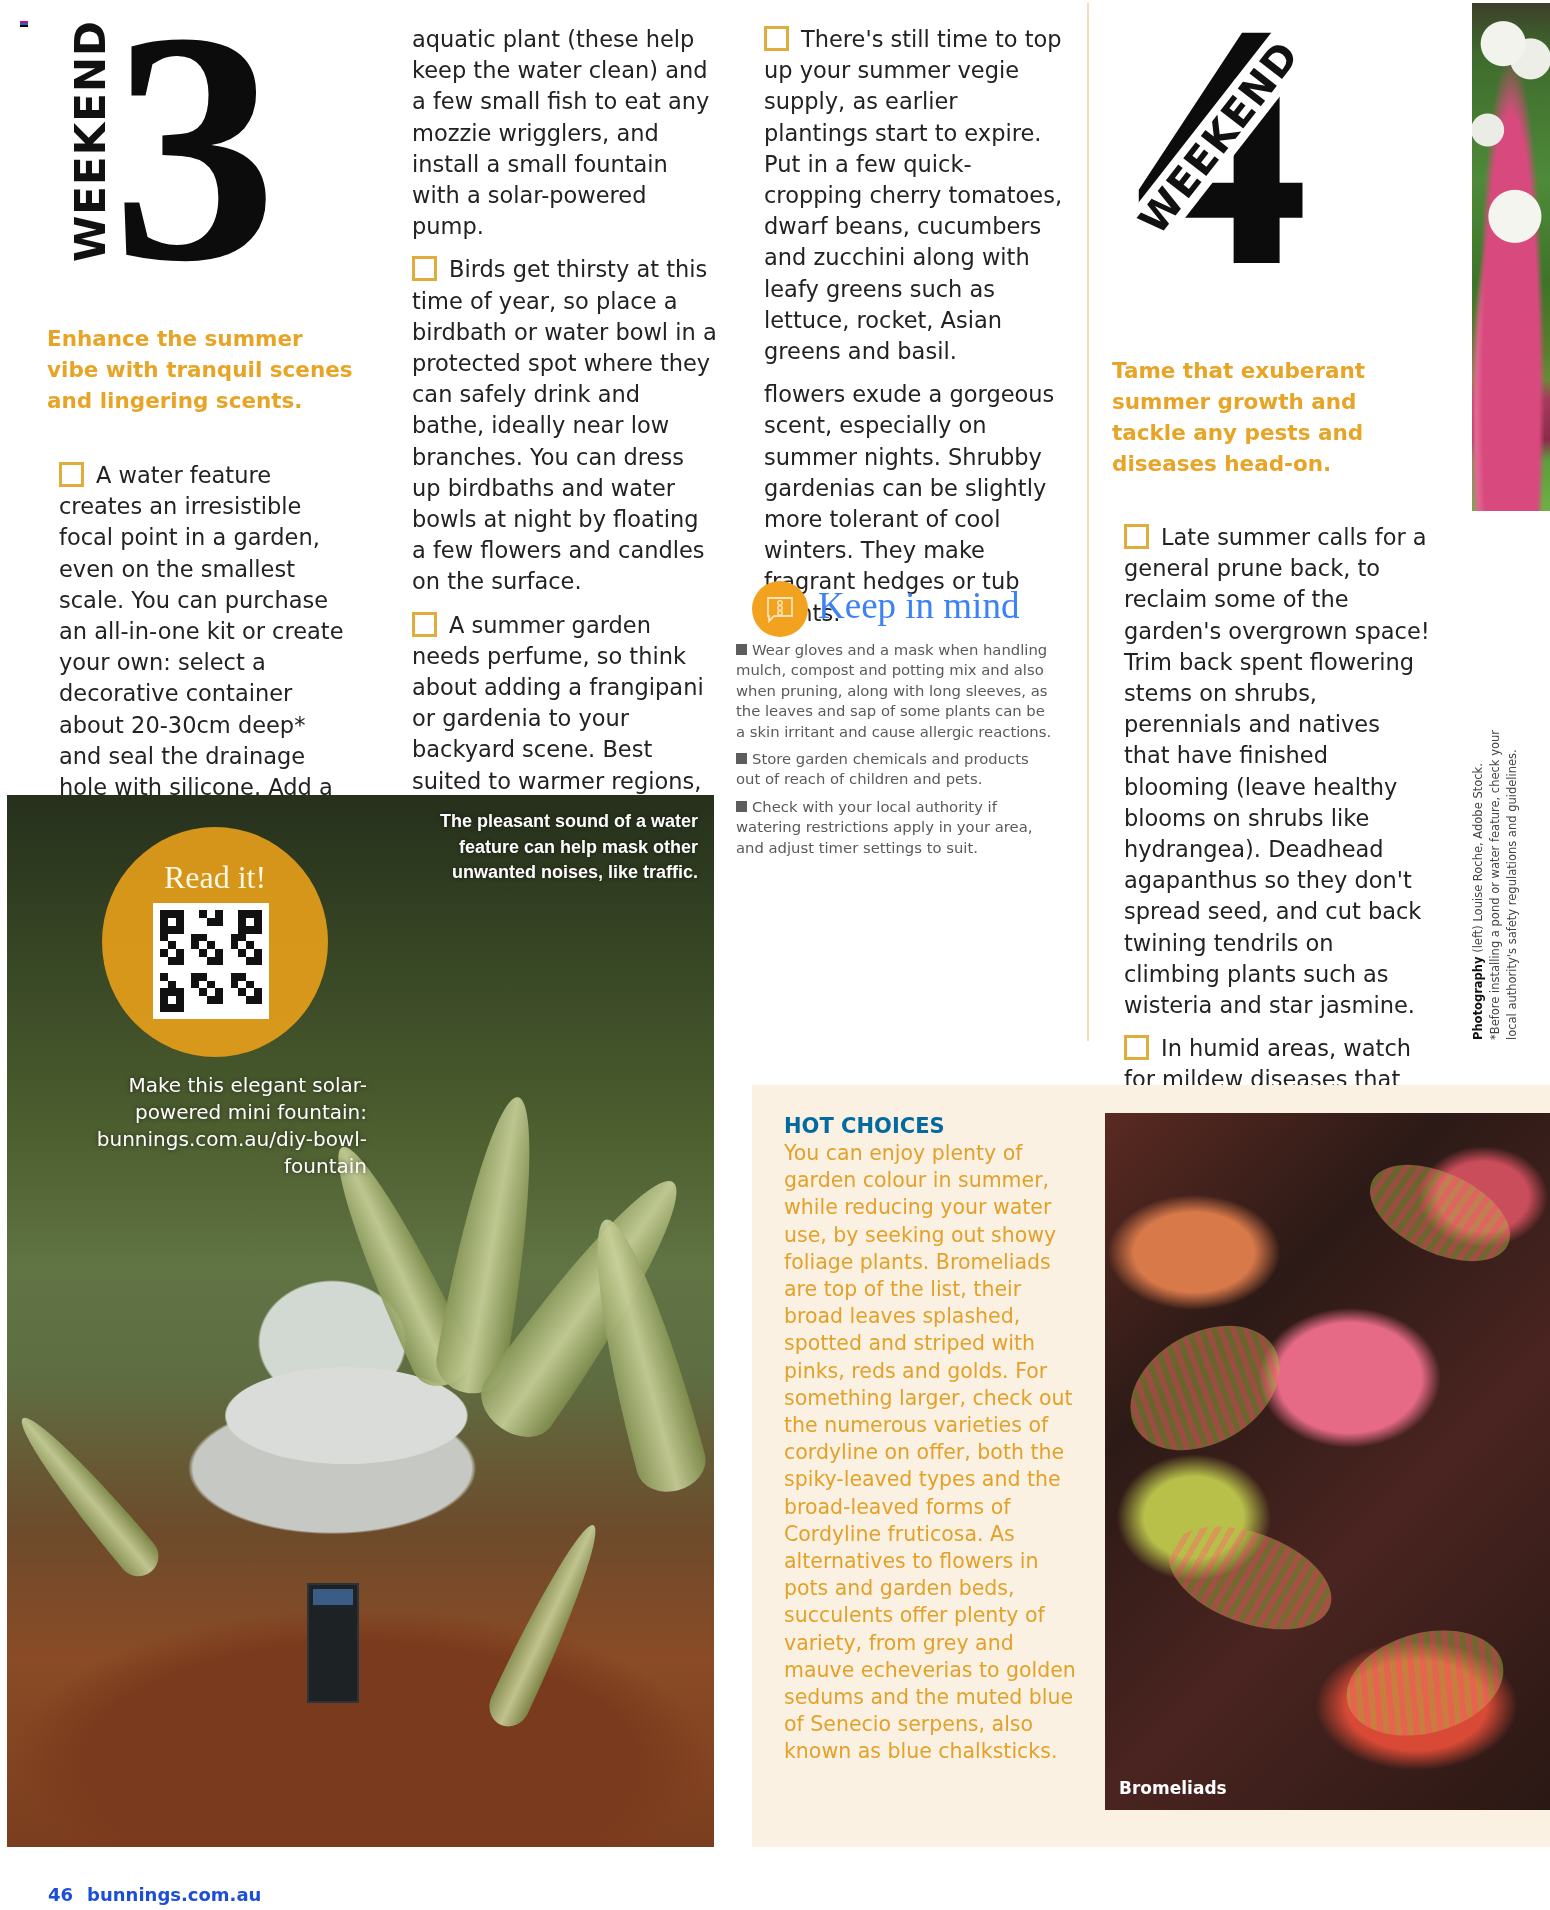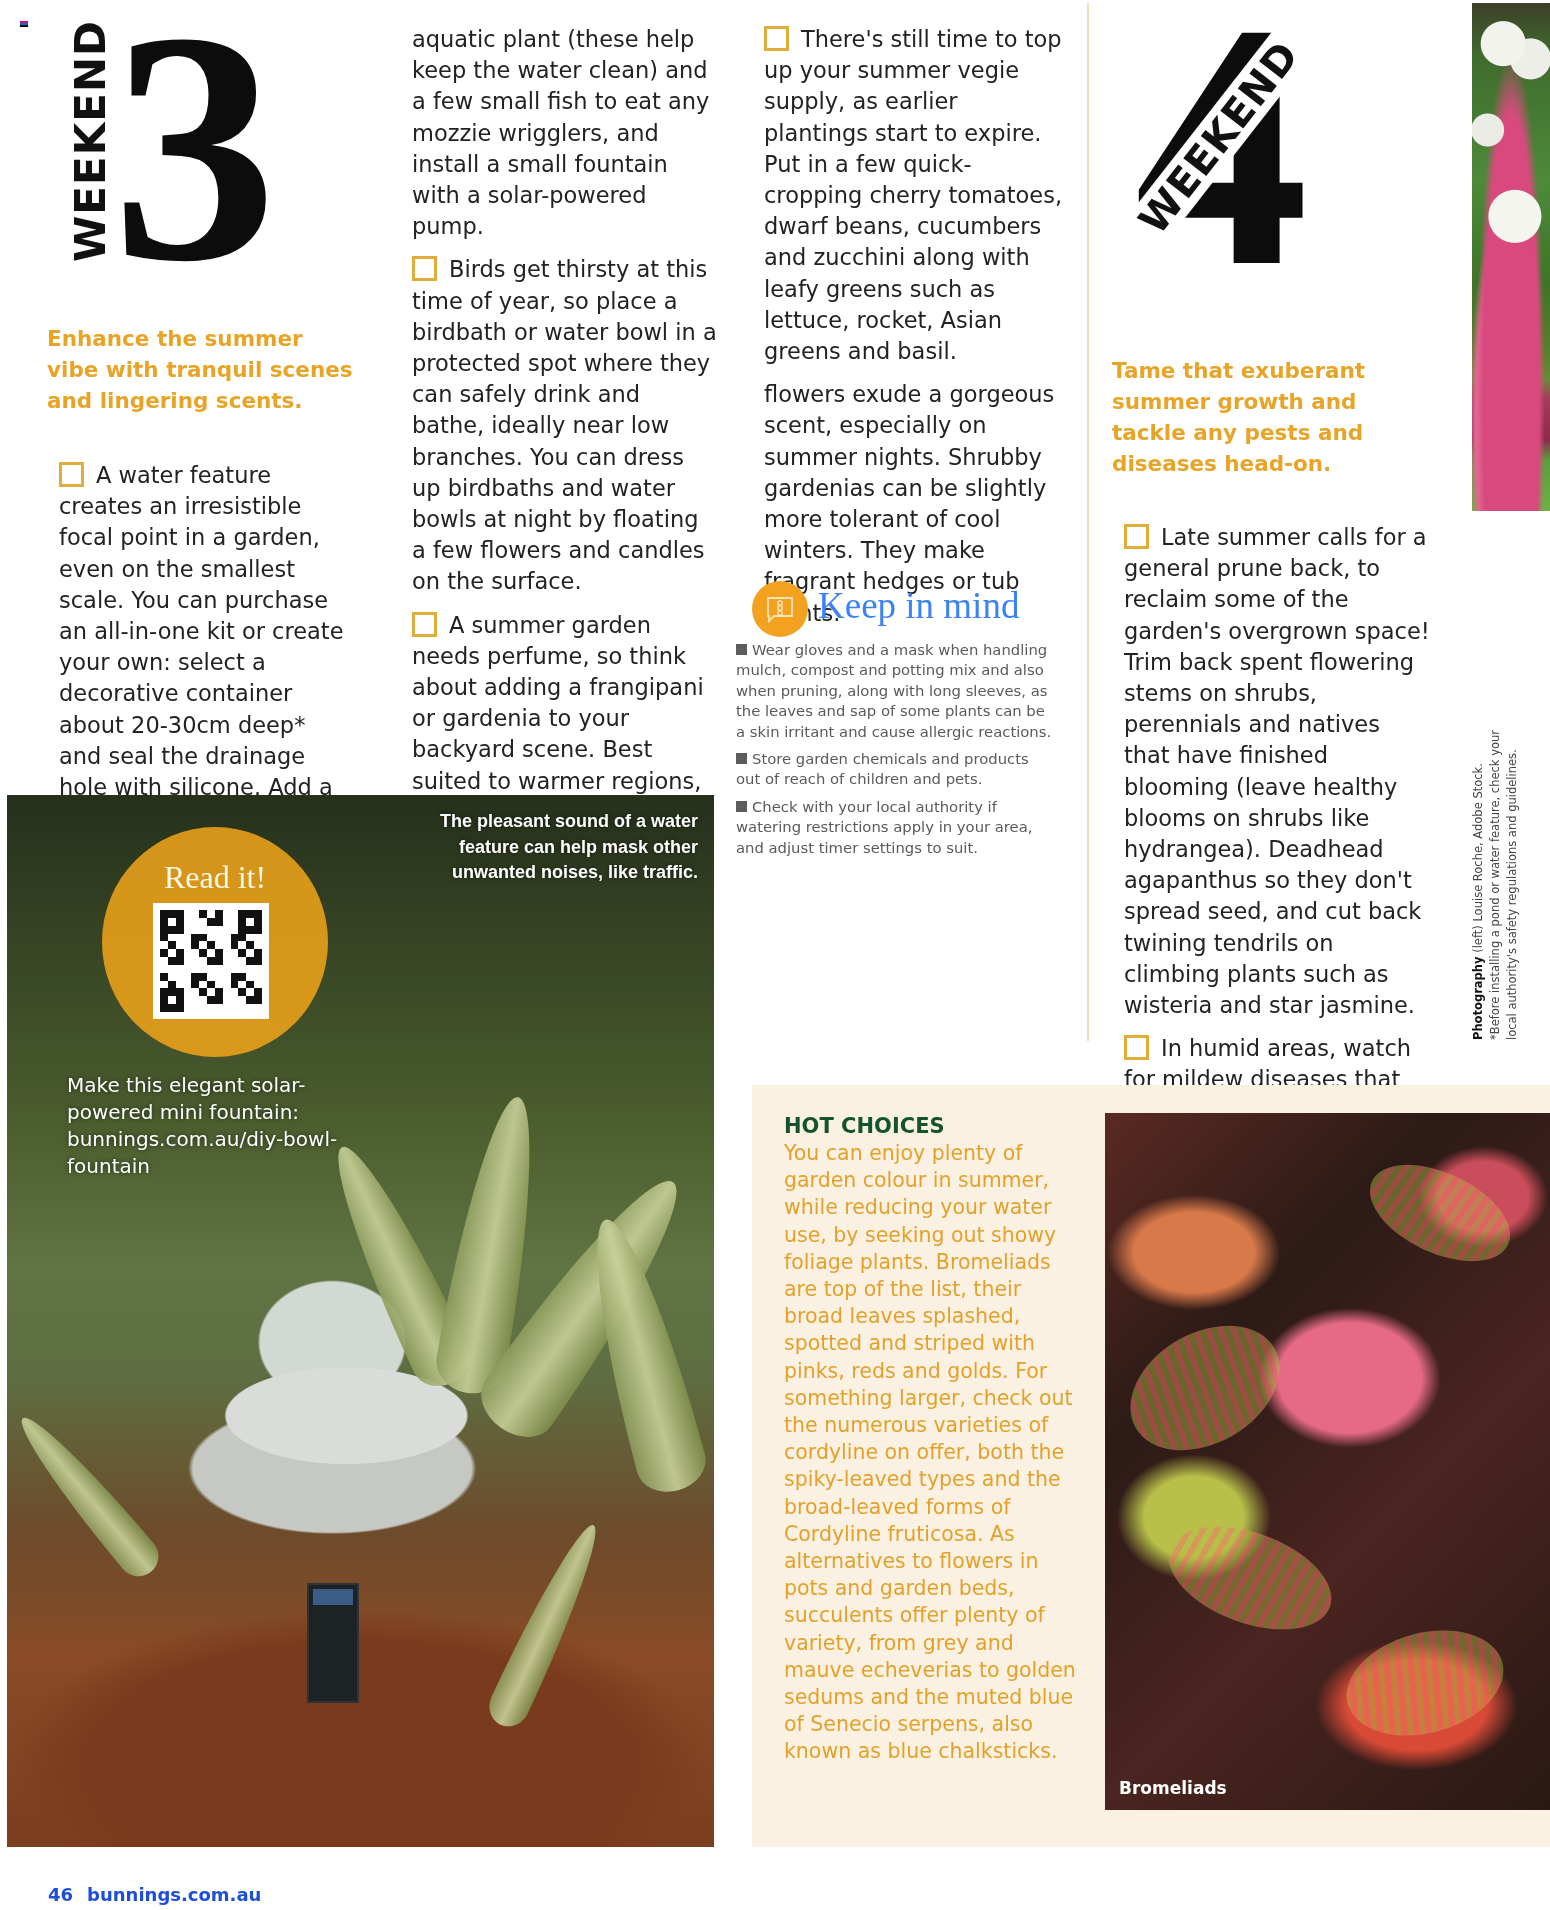--- a/index.html
+++ b/index.html
@@ -101,36 +101,36 @@
     font-family: Liberation Serif, serif; font-size: 32px; color: #fff8e6;
   }
   .qr {
     position: absolute; left: 51px; top: 76px; width: 116px; height: 116px; background: #fff; padding: 7px;
   }
   .qr-grid { width: 100%; height: 100%; display: grid; grid-template-columns: repeat(13, 1fr); grid-template-rows: repeat(13, 1fr); }
   .qr-grid i { display: block; }
   .qr-grid i.on { background: #111; }
 
   .fountain-caption {
-    position: absolute; left: 60px; top: 277px; width: 300px; text-align: left;
+    position: absolute; left: 60px; top: 277px; width: 300px; text-align: right;
     font-family: "DejaVu Sans", sans-serif; font-size: 20px; line-height: 27px; color: #fff;
     text-shadow: 0 0 4px rgba(0,0,0,0.6);
   }
   .sound-caption {
     position: absolute; right: 16px; top: 14px; width: 260px; text-align: right;
     font-family: "Liberation Sans", sans-serif; font-weight: bold; font-size: 18px; line-height: 25.5px; color: #fff;
     text-shadow: 0 0 4px rgba(0,0,0,0.6);
   }
 
   .hot-box {
     position: absolute; left: 752px; top: 1085px; width: 798px; height: 762px; background: #fbf1e2;
   }
   .hot-title {
     position: absolute; left: 784px; top: 1114px;
-    font-family: "DejaVu Sans", sans-serif; font-weight: bold; font-size: 21px; color: #14532d;
+    font-family: "DejaVu Sans", sans-serif; font-weight: bold; font-size: 21px; color: #0369a1;
   }
   .hot-text {
     position: absolute; left: 784px; top: 1140px; width: 300px;
     font-family: "DejaVu Sans", sans-serif; font-size: 20.5px; line-height: 27.2px; color: #e3a12a;
   }
   .photo-bromeliad {
     position: absolute; left: 1105px; top: 1113px; width: 445px; height: 697px; overflow: hidden;
     background:
       radial-gradient(ellipse 130px 100px at 55% 38%, #e66a86 0 55%, transparent 70%),
       radial-gradient(ellipse 110px 90px at 20% 58%, #b8c04a 0 45%, transparent 70%),

